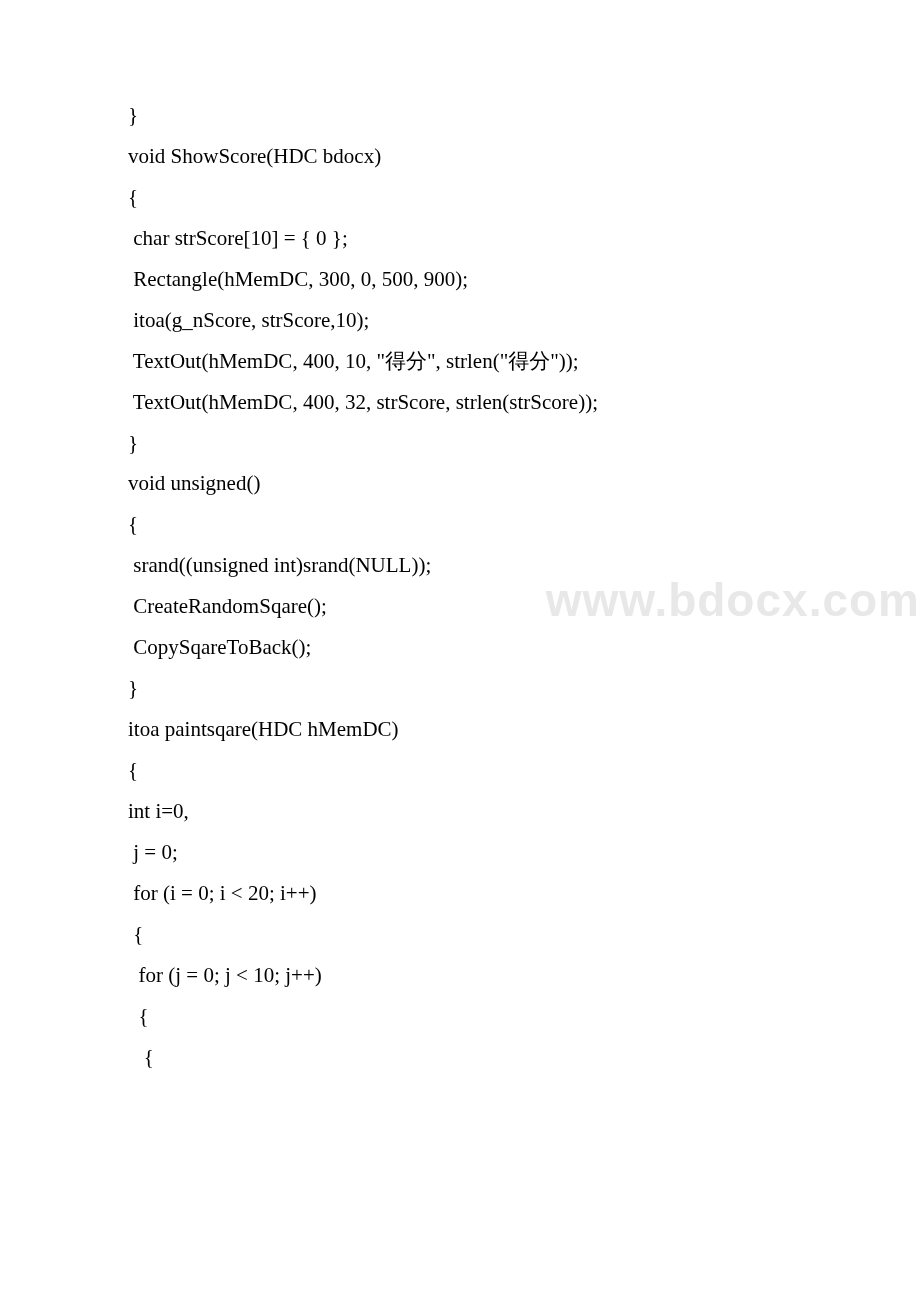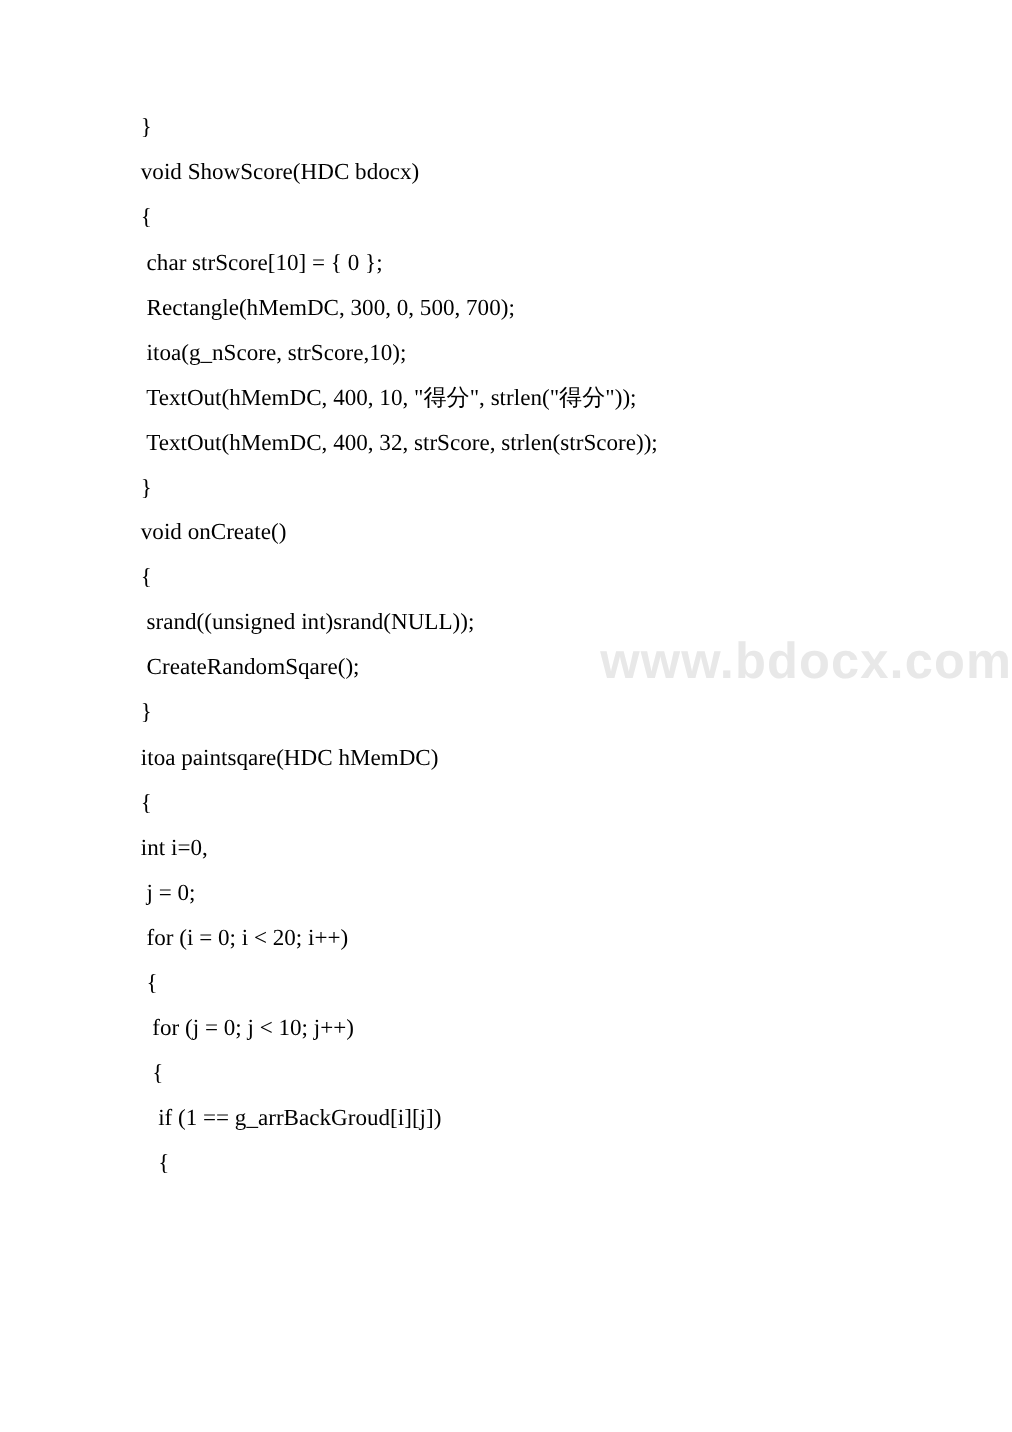--- a/index.html
+++ b/index.html
@@ -48,33 +48,33 @@
 </style>
 </head>
 <body>
 
 <div class="page">
   <div class="watermark">www.bdocx.com</div>
   <div class="code-line">}</div>
   <div class="code-line">void ShowScore(HDC bdocx)</div>
   <div class="code-line">{</div>
   <div class="code-line"> char strScore[10] = { 0 };</div>
-  <div class="code-line"> Rectangle(hMemDC, 300, 0, 500, 700);</div>
+  <div class="code-line"> Rectangle(hMemDC, 300, 0, 500, 900);</div>
   <div class="code-line"> itoa(g_nScore, strScore,10);</div>
   <div class="code-line"> TextOut(hMemDC, 400, 10, "得分", strlen("得分"));</div>
   <div class="code-line"> TextOut(hMemDC, 400, 32, strScore, strlen(strScore));</div>
   <div class="code-line">}</div>
-  <div class="code-line">void onCreate()</div>
+  <div class="code-line">void unsigned()</div>
   <div class="code-line">{</div>
   <div class="code-line"> srand((unsigned int)srand(NULL));</div>
   <div class="code-line"> CreateRandomSqare();</div>
+  <div class="code-line"> CopySqareToBack();</div>
   <div class="code-line">}</div>
   <div class="code-line">itoa paintsqare(HDC hMemDC)</div>
   <div class="code-line">{</div>
   <div class="code-line">int i=0,</div>
   <div class="code-line"> j = 0;</div>
   <div class="code-line"> for (i = 0; i &lt; 20; i++)</div>
   <div class="code-line"> {</div>
   <div class="code-line">  for (j = 0; j &lt; 10; j++)</div>
   <div class="code-line">  {</div>
-  <div class="code-line">   if (1 == g_arrBackGroud[i][j])</div>
   <div class="code-line">   {</div>
 </div>
 
 </body></html>

